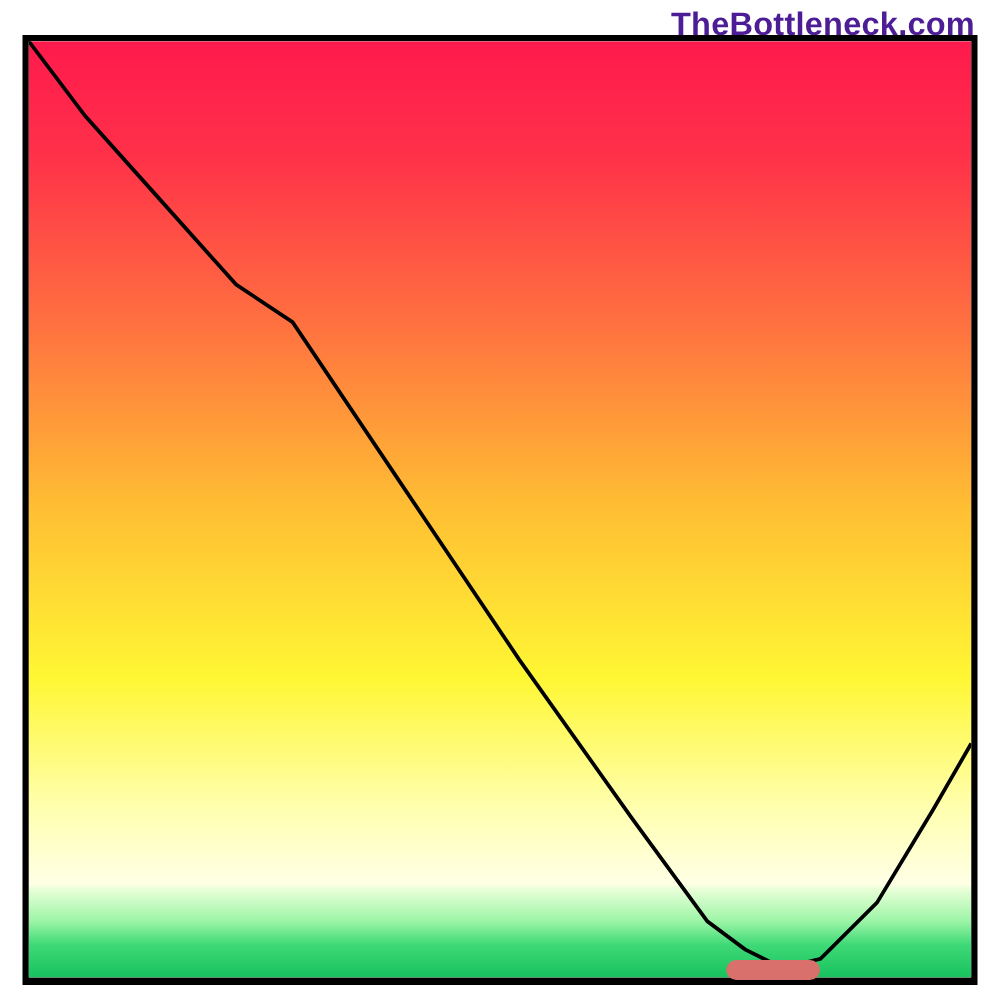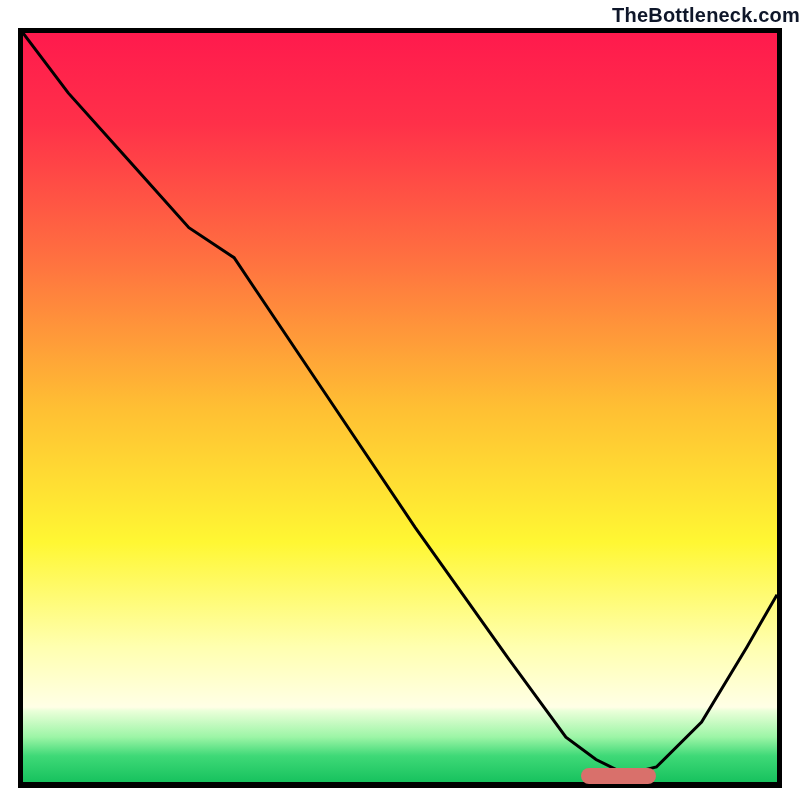--- a/index.html
+++ b/index.html
@@ -5,25 +5,25 @@
   html, body {
     margin: 0;
     padding: 0;
     width: 800px;
     height: 800px;
     background: #ffffff;
   }
   .watermark {
     position: absolute;
     top: 4px;
-    right: 0;
+    right: 20px;
     font-family: Arial, Helvetica, sans-serif;
-    font-size: 20px;
+    font-size: 26px;
     font-weight: 600;
-    color: #0f172a;
+    color: #4c1d95;
     letter-spacing: 0.2px;
   }
   .frame {
     position: absolute;
     left: 18px;
     top: 28px;
     width: 764px;
     height: 760px;
     border-left: 5px solid #000;
     border-right: 5px solid #000;

